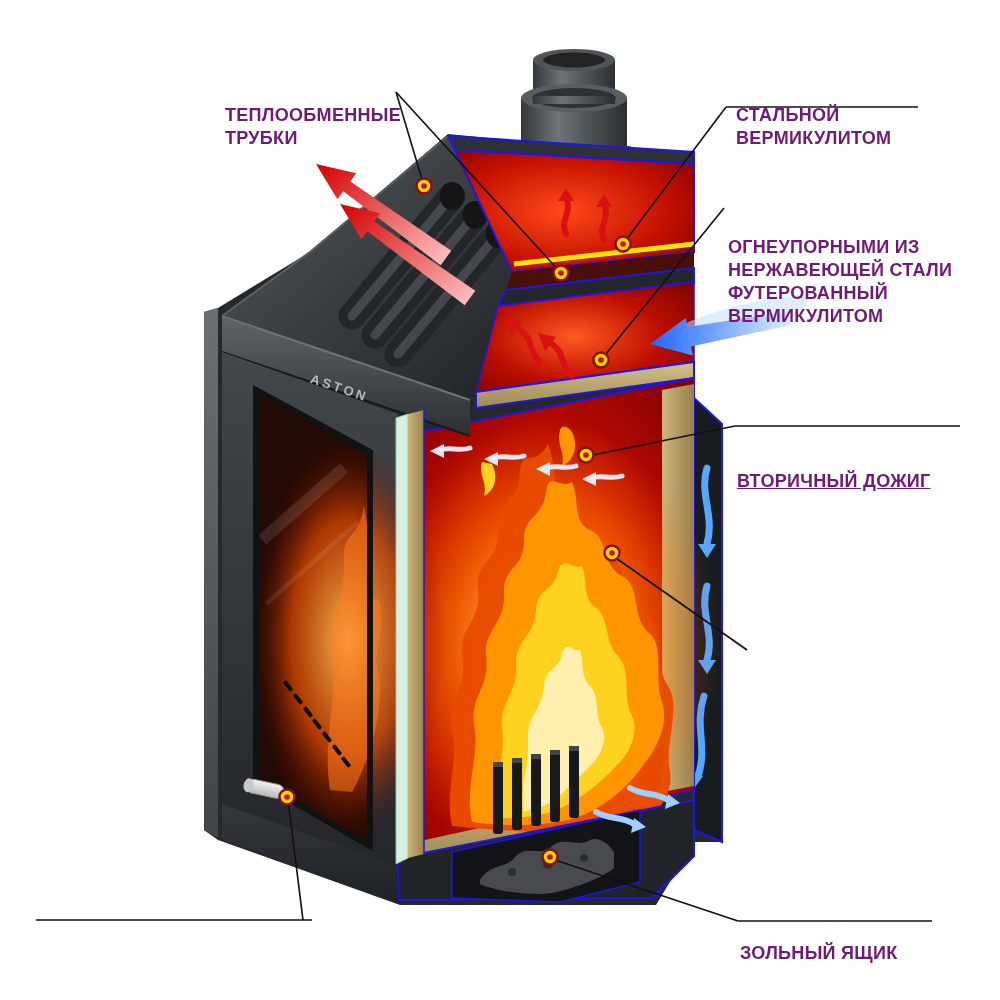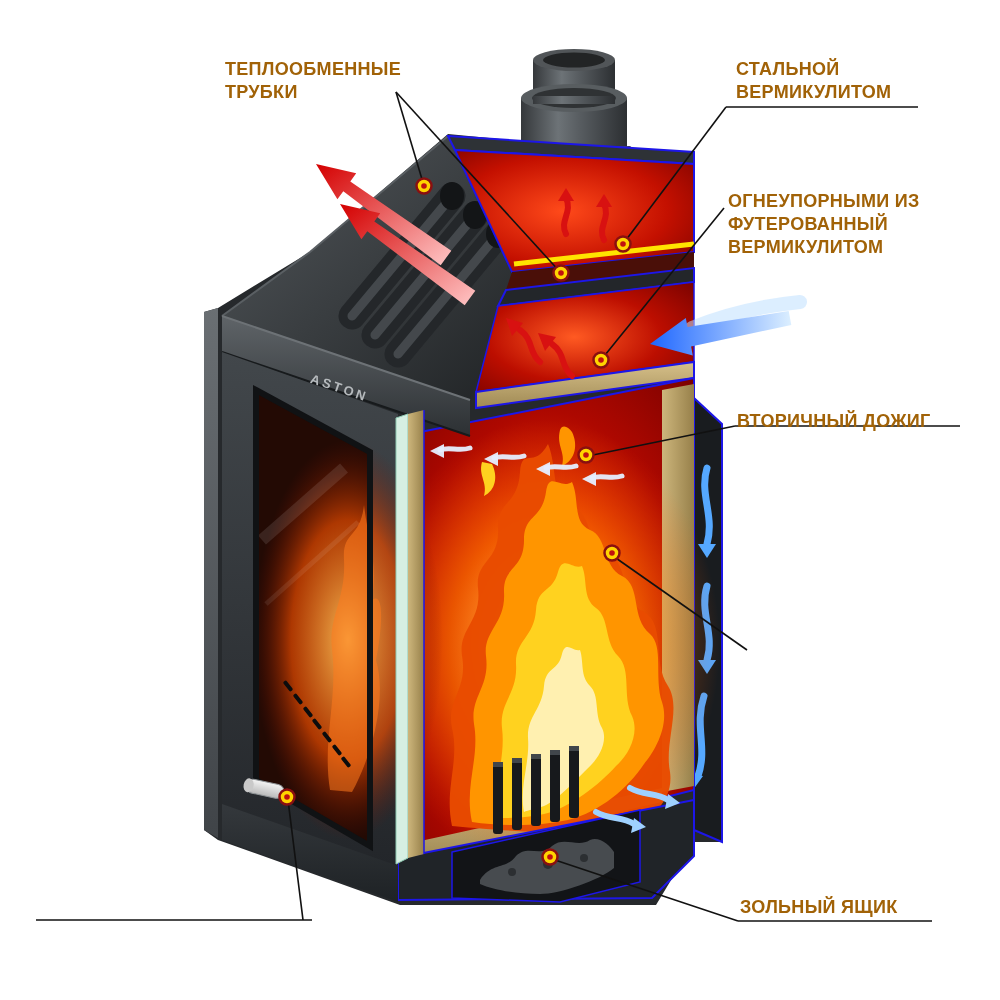--- a/index.html
+++ b/index.html
@@ -1,20 +1,20 @@
 <!DOCTYPE html>
 <html><head>
 <meta charset="utf-8">
 <style>
   html,body{margin:0;padding:0;background:#ffffff;}
   .scene{position:relative;width:1000px;height:1000px;background:#ffffff;overflow:hidden;
          font-family:"Liberation Sans","DejaVu Sans",sans-serif;}
   .scene svg{position:absolute;left:0;top:0;}
-  .label{position:absolute;font-weight:700;font-size:18px;line-height:1.28;color:#a16207;
-         letter-spacing:.3px;white-space:nowrap;z-index:5;}
+  .label{position:absolute;font-weight:700;font-size:18px;line-height:1.28;color:#701a75;
+         letter-spacing:.3px;white-space:nowrap;z-index:5;margin-top:46px;}
 </style>
 </head>
 <body>
 
 <div class="scene">
 
 <svg width="1000" height="1000" viewBox="0 0 1000 1000">
   <defs>
     <linearGradient id="gPipe" x1="0" y1="0" x2="1" y2="0">
       <stop offset="0" stop-color="#35383b"></stop>
@@ -312,25 +312,26 @@
     <div>ТРУБКИ</div>
   </div>
 
   <div class="label" style="left:736px;top:58px;">
     <div>СТАЛЬНОЙ</div>
     <div>ВЕРМИКУЛИТОМ</div>
   </div>
 
   <div class="label" style="left:728px;top:190px;">
     <div>ОГНЕУПОРНЫМИ ИЗ</div>
+    <div>НЕРЖАВЕЮЩЕЙ СТАЛИ</div>
     <div>ФУТЕРОВАННЫЙ</div>
     <div>ВЕРМИКУЛИТОМ</div>
   </div>
 
-  <div class="label" style="left:737px;top:410px;">
+  <div class="label" style="left:737px;top:424px;text-decoration:underline;">
     <div>ВТОРИЧНЫЙ ДОЖИГ</div>
   </div>
 
 
   <div class="label" style="left:38px;top:870px;">
   </div>
 
   <div class="label" style="left:740px;top:896px;">
     <div>ЗОЛЬНЫЙ ЯЩИК</div>
   </div>

